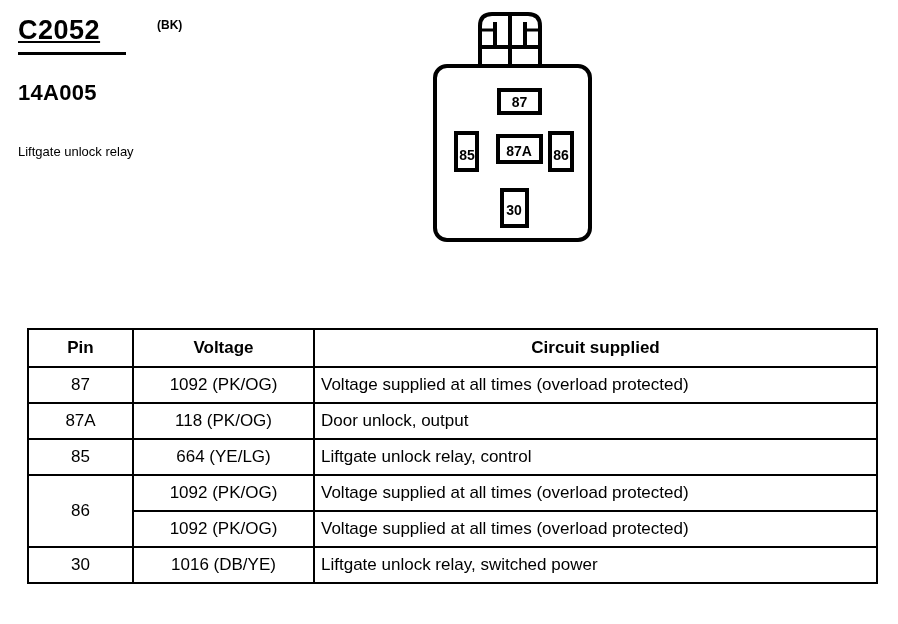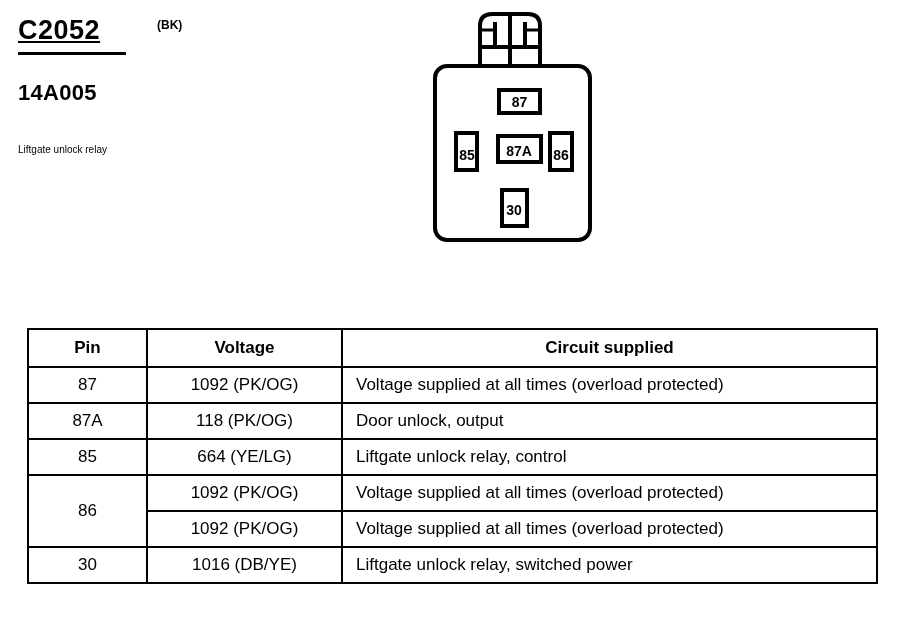--- a/index.html
+++ b/index.html
@@ -55,21 +55,21 @@
     top: 82px;
     font-size: 22px;
     font-weight: bold;
     letter-spacing: 0.3px;
     line-height: 1;
   }
   #component-name {
     position: absolute;
     left: 18px;
     top: 145px;
-    font-size: 10px;
+    font-size: 13px;
     line-height: 1;
   }
 
   
   #connector-illustration {
     position: absolute;
     left: 420px;
     top: 0;
     width: 220px;
     height: 310px;
@@ -95,21 +95,21 @@
     left: 27px;
     top: 328px;
     width: 851px;
     border-collapse: collapse;
     table-layout: fixed;
   }
   #pinout-table td,
   #pinout-table th {
     border: 2px solid #000;
     height: 34px;
-    padding: 0 13px;
+    padding: 0 6px;
     font-size: 17px;
     font-weight: normal;
     line-height: 1.1;
   }
   #pinout-table thead th {
     font-weight: bold;
     text-align: center;
     height: 36px;
   }
   .col-pin   { width: 91px;  text-align: center; }

